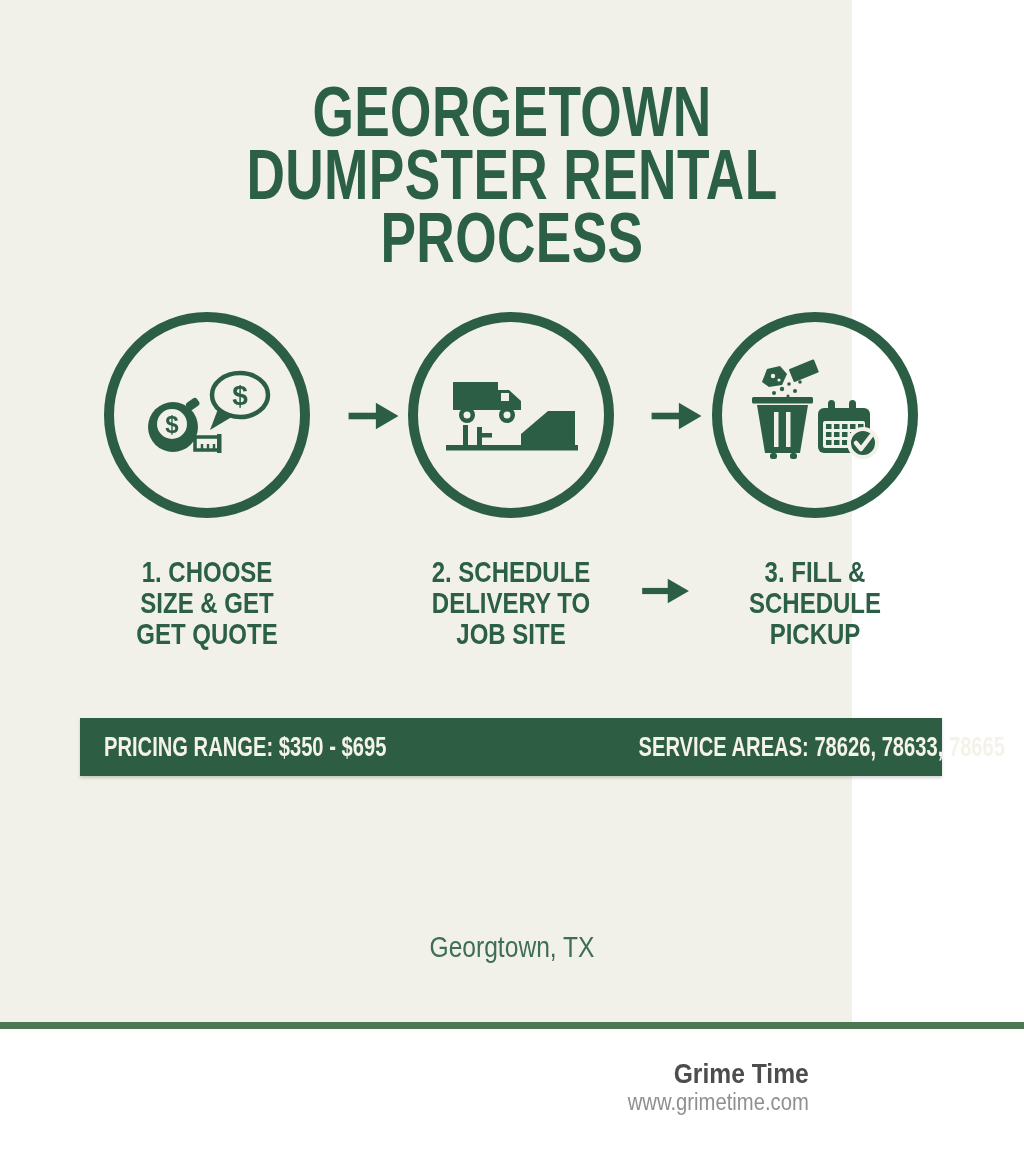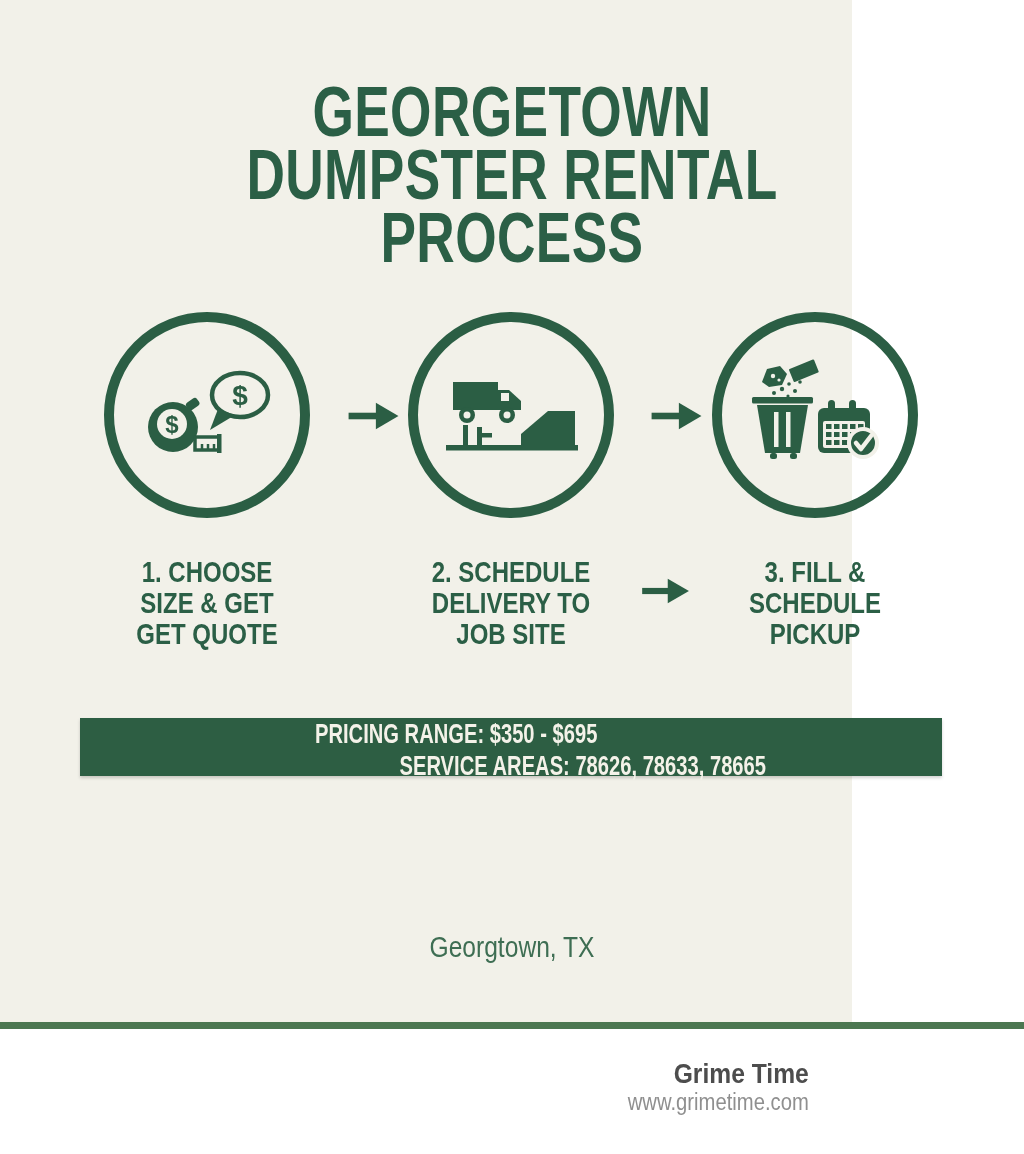--- a/index.html
+++ b/index.html
@@ -63,26 +63,25 @@
   .l2 { left: 381px; }
   .l3 { left: 685px; }
   .banner {
     position: absolute; top: 718px; left: 80px;
     width: 862px; height: 58px;
     background: #2d5e43;
     box-sizing: border-box;
     display: flex;
     align-items: center;
     justify-content: space-between;
-    padding: 0 40px;
+    padding: 0 24px;
     color: #f4f2e9;
     font-weight: 700;
     font-size: 28px;
     box-shadow: 0 2px 3px rgba(0,0,0,0.18);
-    flex-direction: column;
   }
   .banner .left {
     display: inline-block;
     transform: scaleX(0.72);
     transform-origin: 0 50%;
     white-space: nowrap;
   }
   .banner .right {
     display: inline-block;
     transform: scaleX(0.72);

